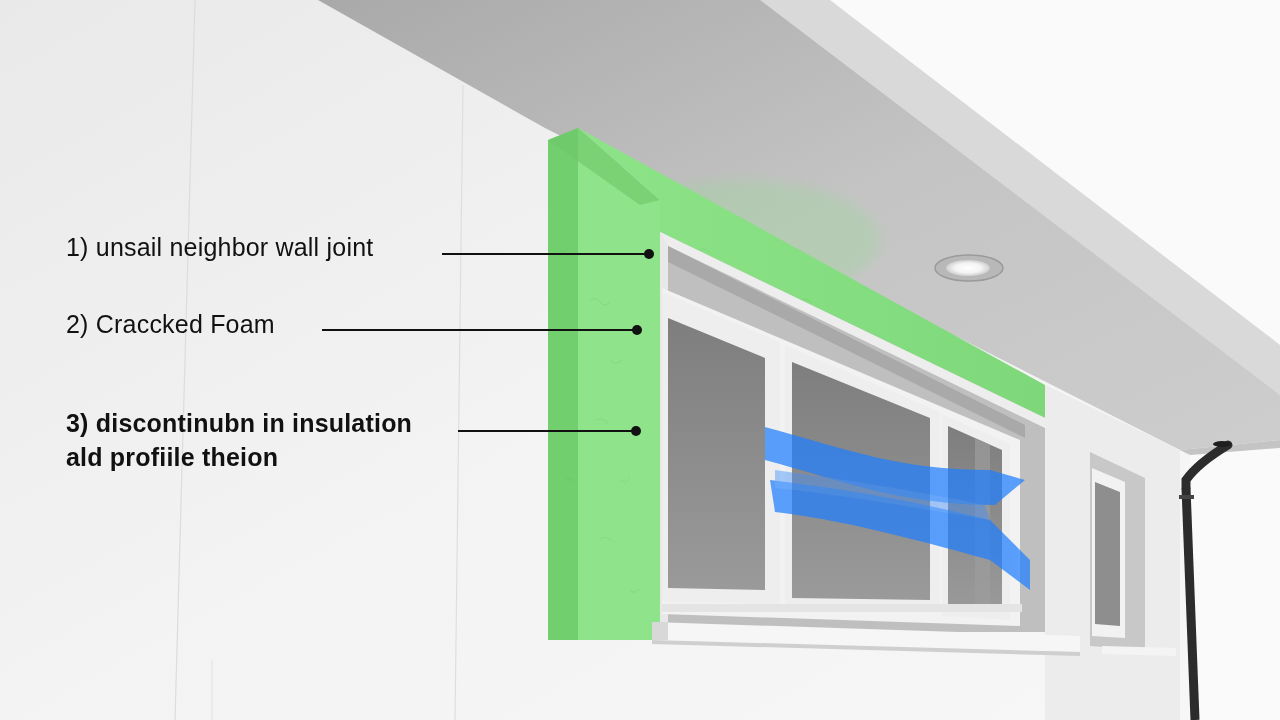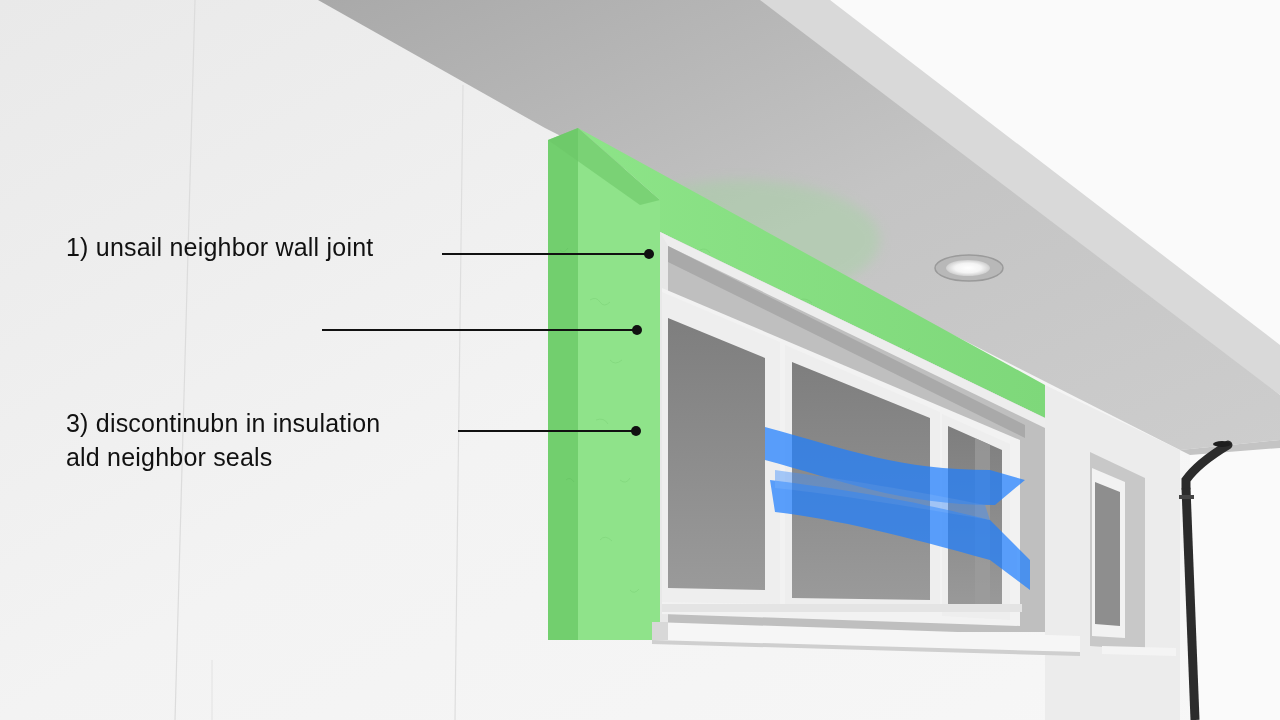--- a/index.html
+++ b/index.html
@@ -3,21 +3,21 @@
 <meta charset="utf-8">
 <style>
   html, body { margin: 0; padding: 0; }
   body { width: 1280px; height: 720px; overflow: hidden; background: #f4f5f5; position: relative; font-family: "Liberation Sans", sans-serif; }
   .scene { position: absolute; inset: 0; padding-left: 27px; }
   svg.art { position: absolute; left: 0; top: 0; width: 1280px; height: 720px; }
   .label { position: absolute; color: #111; font-size: 25px; line-height: 34px; white-space: nowrap; letter-spacing: 0.2px; }
   .lbl1 { left: 66px; top: 230px; }
   .lbl2 { left: 66px; top: 307px; }
   .lbl3 { left: 66px; top: 406px; }
-  .lbl3 .line { display: block; }
+  .lbl3 .line { display: block; font-weight: bold; }
 </style>
 </head>
 <body>
 
 <div class="scene">
   <svg class="art" viewBox="0 0 1280 720">
     <defs>
       <linearGradient id="wallGrad" x1="0" y1="0" x2="1" y2="1">
         <stop offset="0" stop-color="#e9e9e9"></stop>
         <stop offset="0.5" stop-color="#f3f3f3"></stop>
@@ -142,20 +142,24 @@
       <circle cx="649" cy="254" r="5"></circle>
       <circle cx="637" cy="330" r="5"></circle>
       <circle cx="636" cy="431" r="5"></circle>
     </g>
   </svg>
 
   <div class="label lbl1">
     <span>1)</span>
     <span>unsail neighbor wall joint</span>
   </div>
+  <div class="label lbl2">
+    <span>2)</span>
+    <span>Craccked Foam</span>
+  </div>
   <div class="label lbl3">
     <span class="line">
       <span>3)</span>
       <span>discontinubn in insulation</span>
     </span>
-    <span class="line">ald neighbor seals</span>
+    <span class="line">ald profiile theion</span>
   </div>
 </div>
 
 </body></html>

